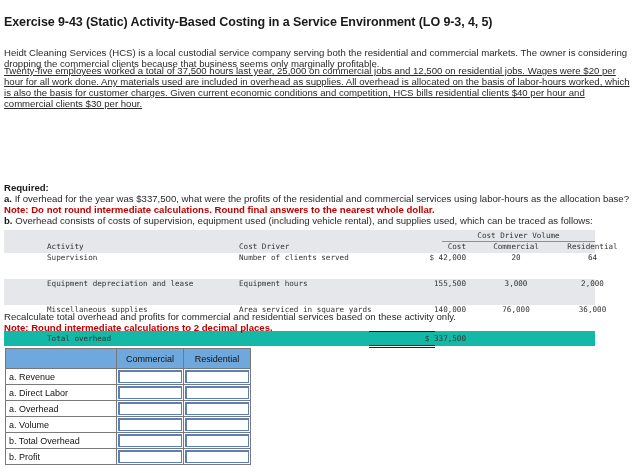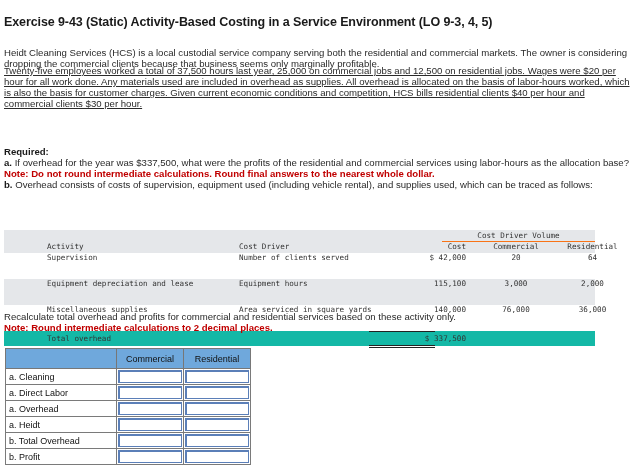--- a/index.html
+++ b/index.html
@@ -3,21 +3,21 @@
   <meta charset="utf-8">
   <style>
     * { box-sizing: border-box; margin: 0; padding: 0; }
     html, body { width: 641px; height: 473px; background: #ffffff; overflow: hidden; }
     body { font-family: "Liberation Sans", sans-serif; color: #222; position: relative; }
     .title { position: absolute; left: 4px; top: 15px; font-size: 12.5px; font-weight: bold; color: #1a1a1a; letter-spacing: -0.1px; white-space: nowrap; }
     .para { position: absolute; left: 4px; font-size: 9.6px; line-height: 11px; color: #2a2a2a; width: 630px; }
     .p1 { top: 47px; }
     .p2 { top: 65px; text-decoration: underline; }
     .req { top: 146px; }
-    .req .bold { font-weight: bold; color: #1a1a1a; }
+    .req .bold { font-weight: bold; color: #1a1a1a; margin-top: 36px; }
     .note { color: #c00000; font-weight: bold; }
     .p3 { top: 311px; }
 
     
     .dt { position: absolute; left: 4px; top: 230px; width: 591px; font-family: "DejaVu Sans Mono", monospace; font-size: 7.6px; color: #333; }
     .dt .row { position: relative; height: 26px; }
     .dt .grey { background: #e5e7ea; }
     .dt .toprow { height: 12px; background: #e5e7ea; }
     .dt .hdr { height: 11px; background: #e5e7ea; }
     .dt .totrow { height: 15px; background: #14b8a6; }
@@ -70,21 +70,21 @@
   <div class="row">
     <div class="cell c-act">Supervision</div>
     <div class="cell c-drv">Number of clients served</div>
     <div class="cell c-cost">$ 42,000</div>
     <div class="cell c-com">20</div>
     <div class="cell c-res">64</div>
   </div>
   <div class="row grey">
     <div class="cell c-act">Equipment depreciation and lease</div>
     <div class="cell c-drv">Equipment hours</div>
-    <div class="cell c-cost">115,100</div>
+    <div class="cell c-cost">155,500</div>
     <div class="cell c-com">3,000</div>
     <div class="cell c-res">2,000</div>
   </div>
   <div class="row">
     <div class="cell c-act">Miscellaneous supplies</div>
     <div class="cell c-drv">Area serviced in square yards</div>
     <div class="cell c-cost">140,000</div>
     <div class="cell c-com">76,000</div>
     <div class="cell c-res">36,000</div>
   </div>
@@ -102,36 +102,36 @@
 </div>
 
 <table class="at">
   <tbody>
       <tr>
     <th class="blank"></th>
     <th class="col">Commercial</th>
     <th class="col">Residential</th>
   </tr>
   <tr>
-    <td class="lbl">a. Cleaning</td>
+    <td class="lbl">a. Revenue</td>
     <td class="inp"><input type="text" value="" style=""></td>
     <td class="inp"><input type="text" value="" style=""></td>
   </tr>
   <tr>
     <td class="lbl">a. Direct Labor</td>
     <td class="inp"><input type="text" value="" style=""></td>
     <td class="inp"><input type="text" value="" style=""></td>
   </tr>
   <tr>
     <td class="lbl">a. Overhead</td>
     <td class="inp"><input type="text" value="" style=""></td>
     <td class="inp"><input type="text" value="" style=""></td>
   </tr>
   <tr>
-    <td class="lbl">a. Heidt</td>
+    <td class="lbl">a. Volume</td>
     <td class="inp"><input type="text" value="" style=""></td>
     <td class="inp"><input type="text" value="" style=""></td>
   </tr>
   <tr>
     <td class="lbl">b. Total Overhead</td>
     <td class="inp"><input type="text" value="" style=""></td>
     <td class="inp"><input type="text" value="" style=""></td>
   </tr>
   <tr>
     <td class="lbl">b. Profit</td>

